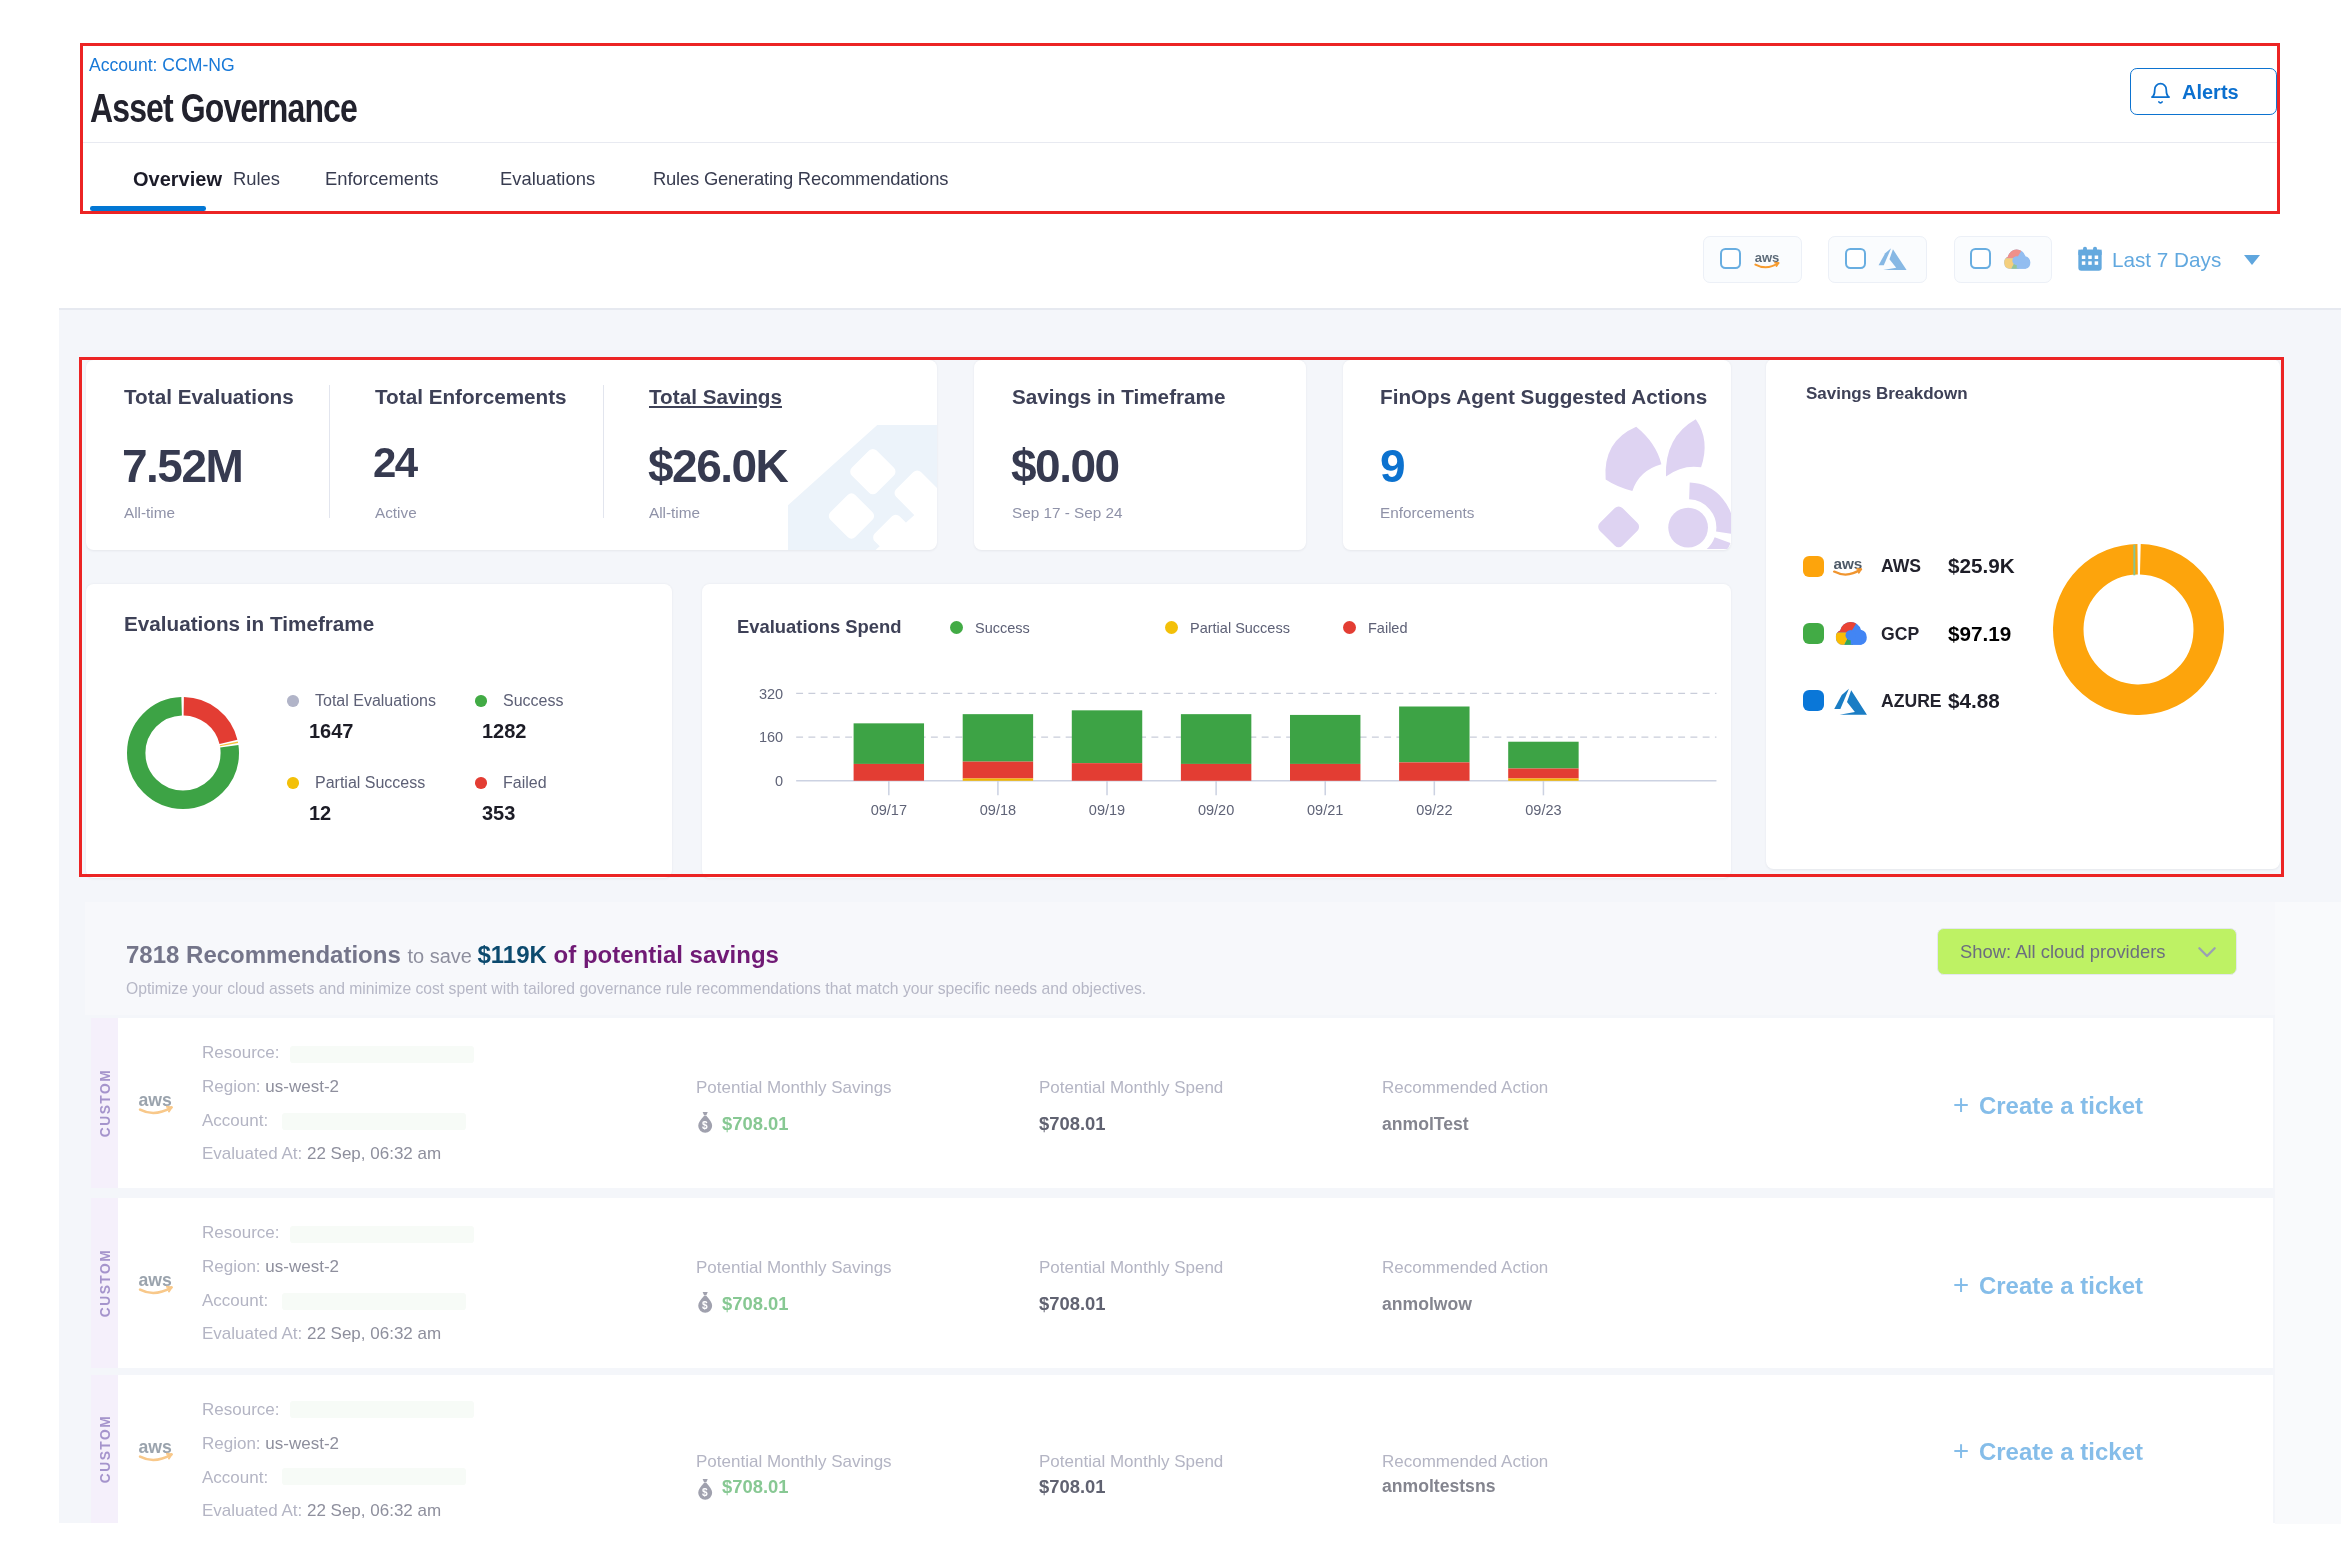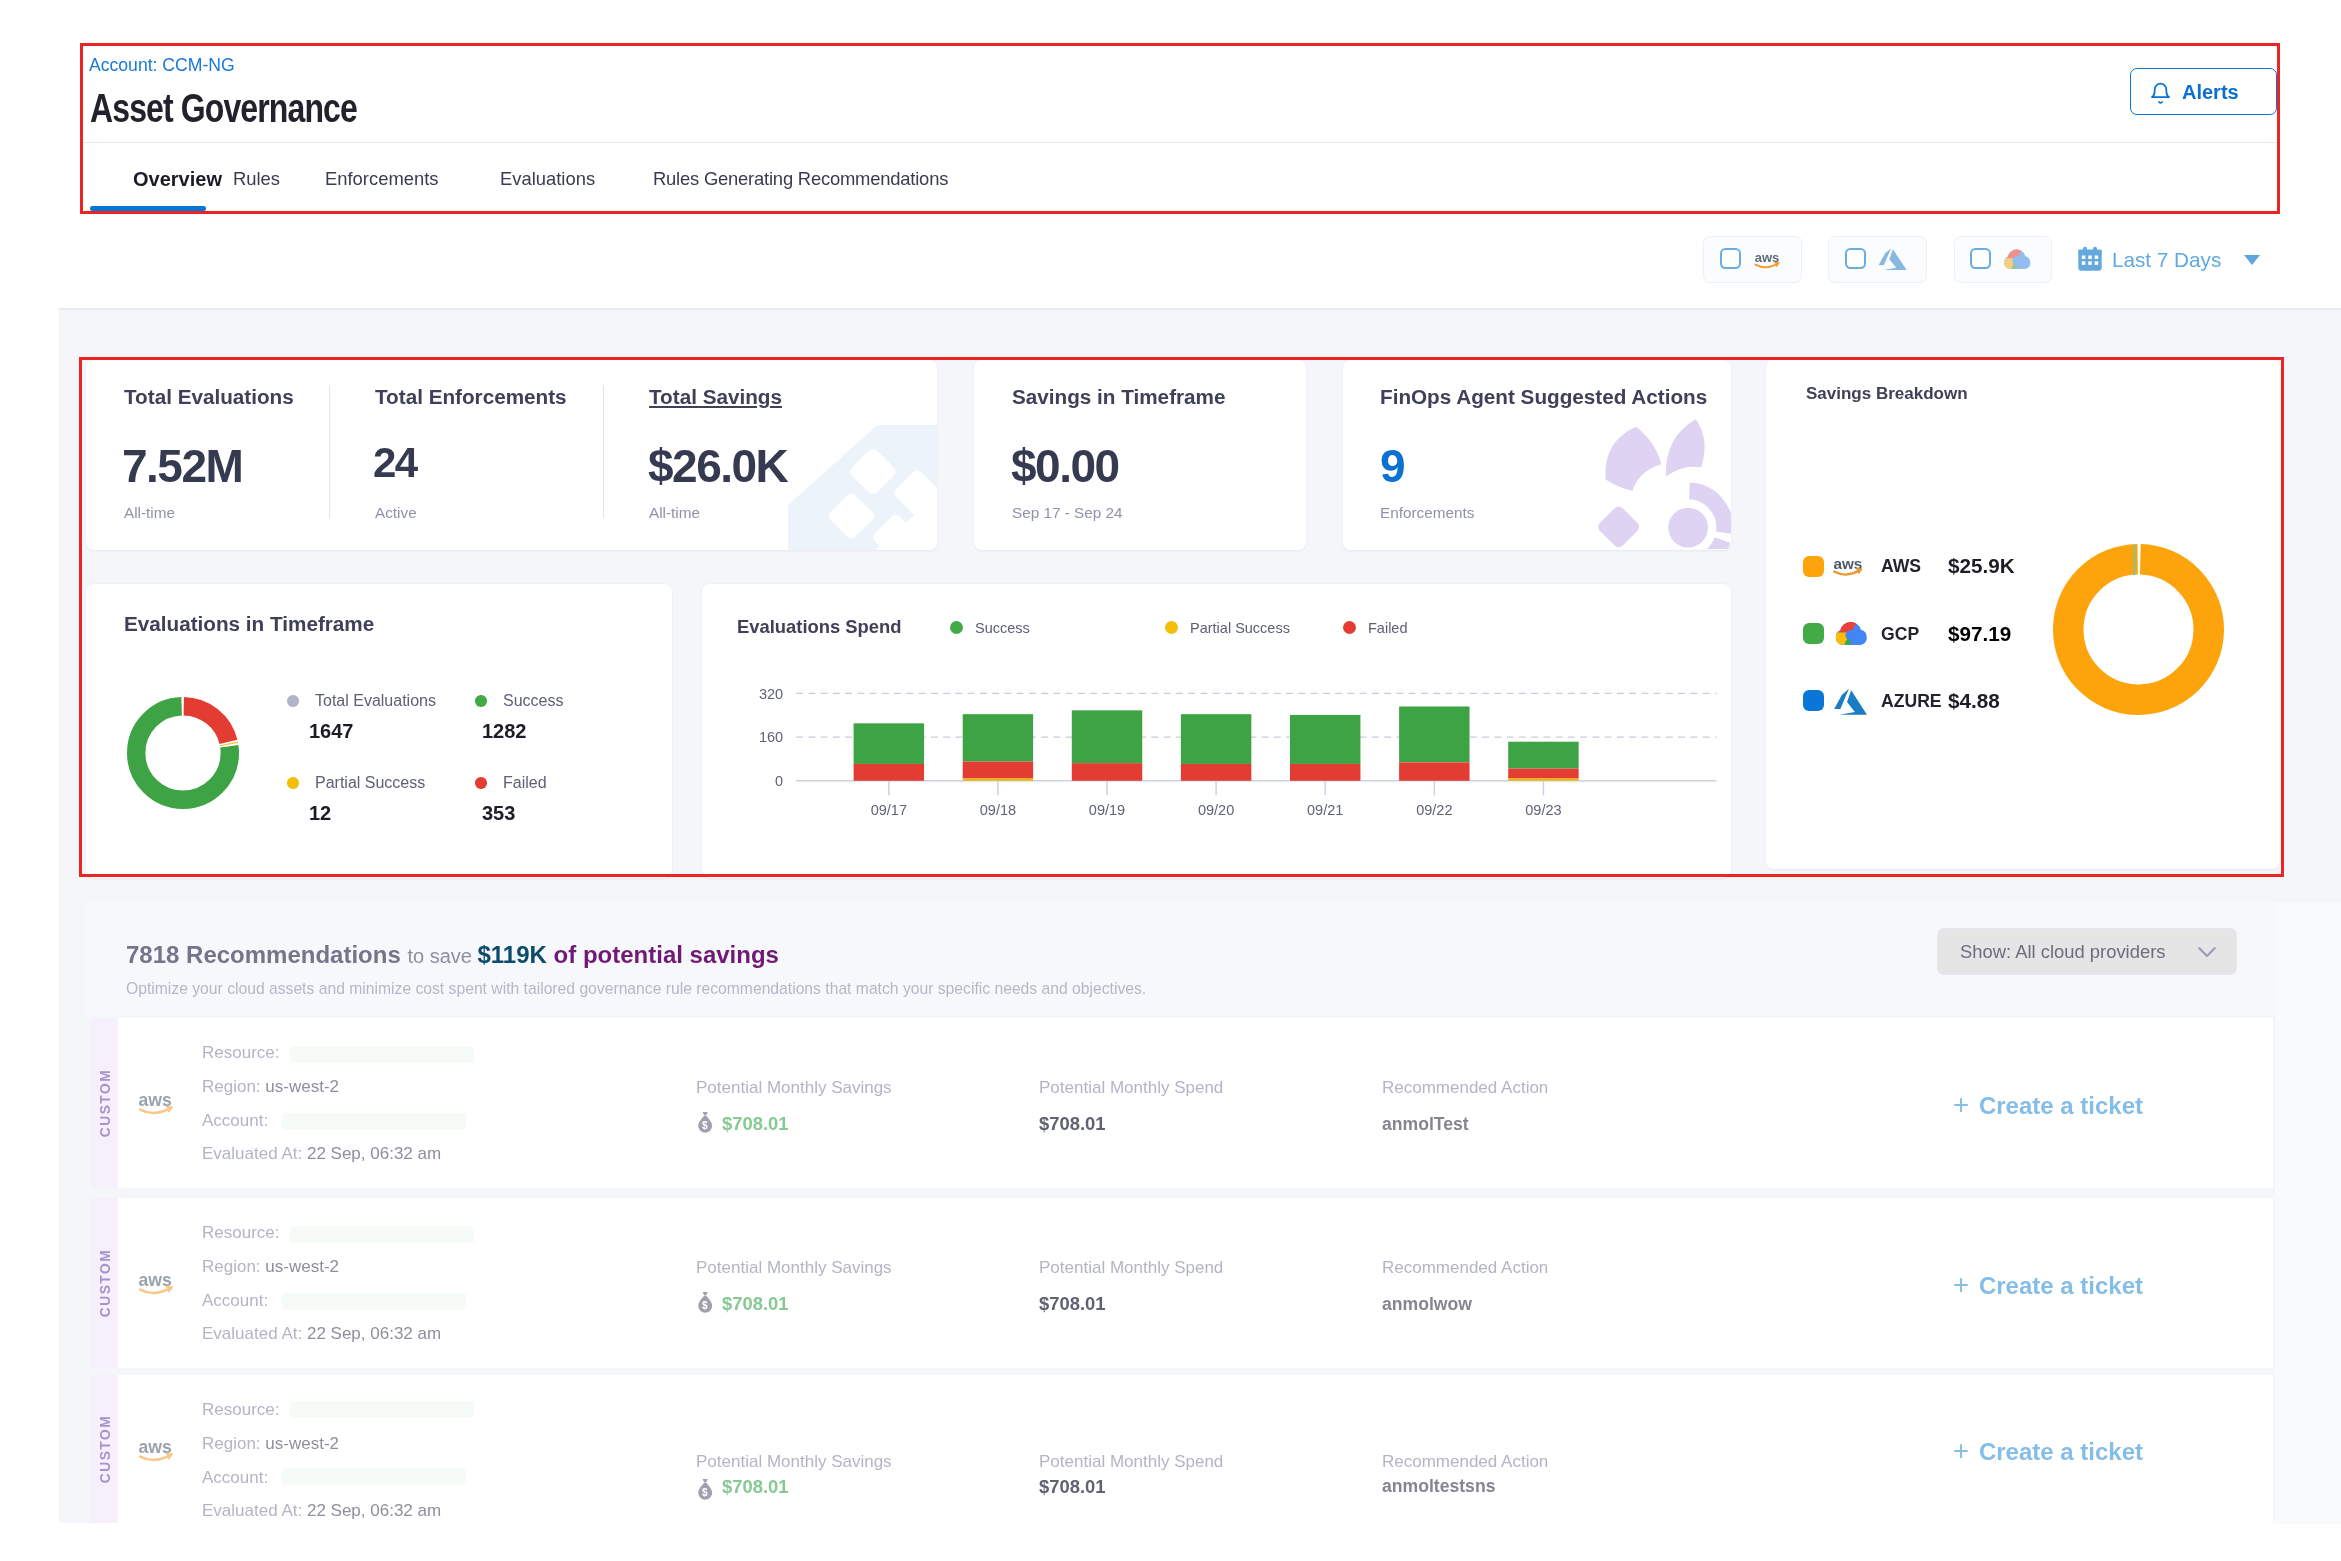--- a/index.html
+++ b/index.html
@@ -267,21 +267,21 @@
 
 <div class="abs" style="left:85px; top:902px; width:2190px; height:113px; background:#f7f8fb;"></div>
 <div class="abs" style="left:126px; top:941px; font-size:24px; color:#74758a;">
   <span style="font-weight:bold;">7818 Recommendations</span>
   <span style="font-size:20px; color:#8e8f9e;"> to save </span>
   <span style="font-weight:bold; color:#0c4a6e;">$119K</span>
   <span style="font-size:24px; font-weight:bold; color:#701a75;"> of potential savings</span>
 </div>
 <div class="abs" style="left:126px; top:980px; font-size:15.7px; color:#b6b7c6;">Optimize your cloud assets and minimize cost spent with tailored governance rule recommendations that match your specific needs and objectives.</div>
 
-<div class="abs" style="left:1937px; top:928px; width:300px; height:47px; background:#e5e5e5; border:1.5px solid #e4e7f0; border-radius:6.9px;">
+<div class="abs" style="left:1937px; top:928px; width:300px; height:47px; background:#bef264; border:1.5px solid #e4e7f0; border-radius:6.9px;">
   <div class="abs" style="left:22px; top:11.5px; font-size:18.4px; color:#6b6d7f;">Show: All cloud providers</div>
   <svg class="abs" style="left:259px; top:17px;" width="20" height="13.8" viewBox="0 0 26 18">
       <path d="M3 3 L13 13 L23 3" stroke="#9aa0b4" stroke-width="3" fill="none" stroke-linecap="round" stroke-linejoin="round"></path>
     </svg>
 </div>
 
 <div class="rec-row" style="top:1018px; height:170px;">
   <div class="stripe">
       <span>CUSTOM</span>
     </div>

